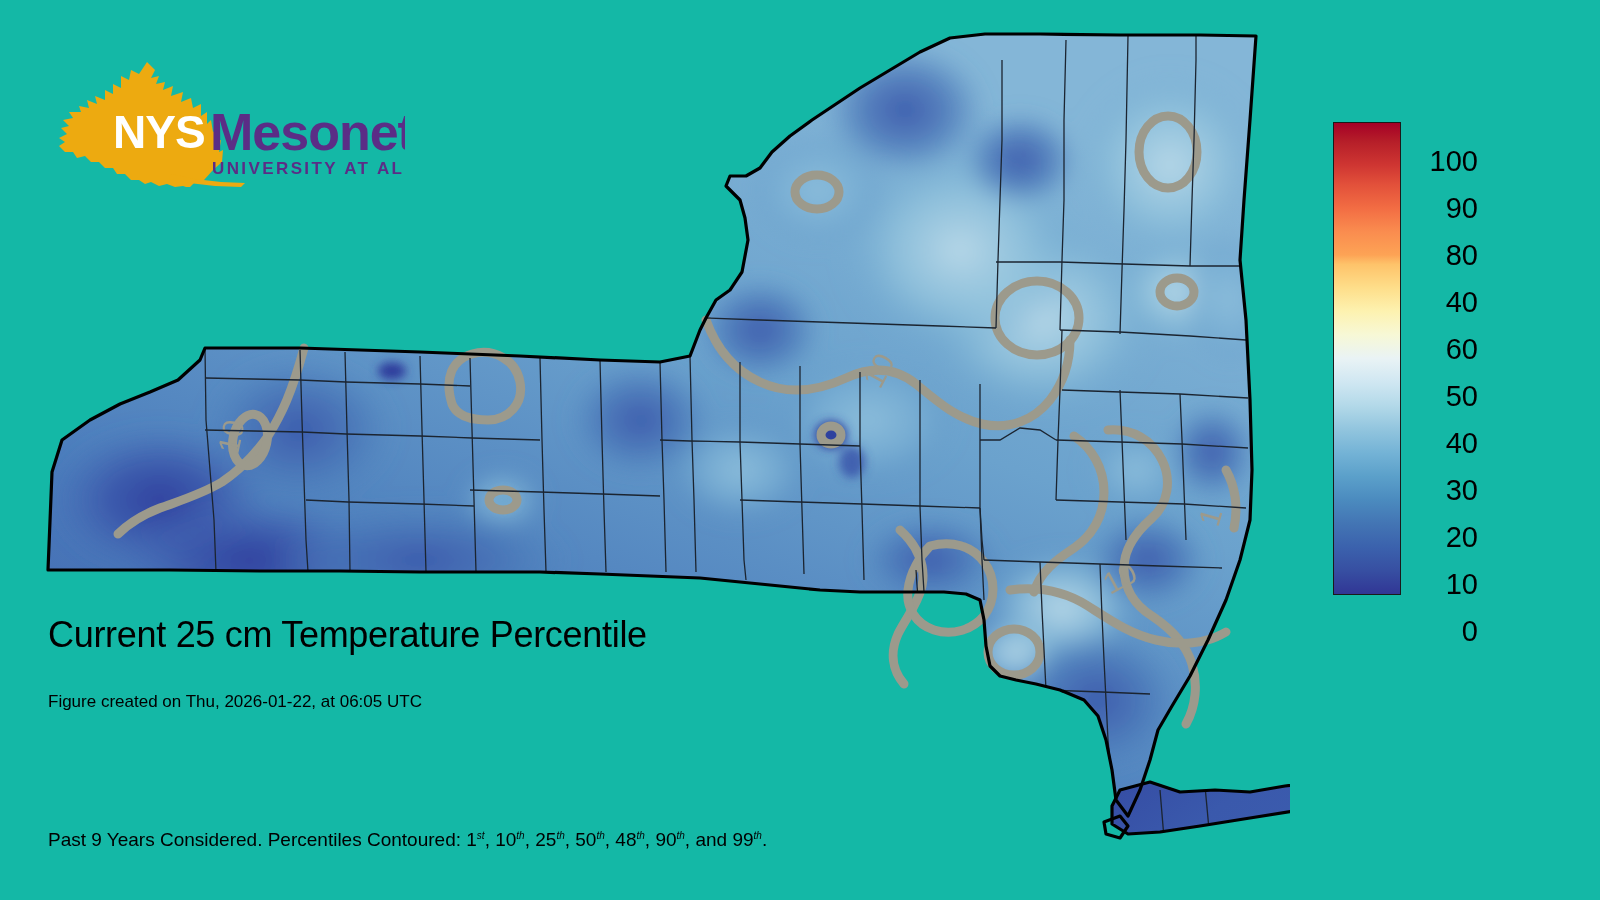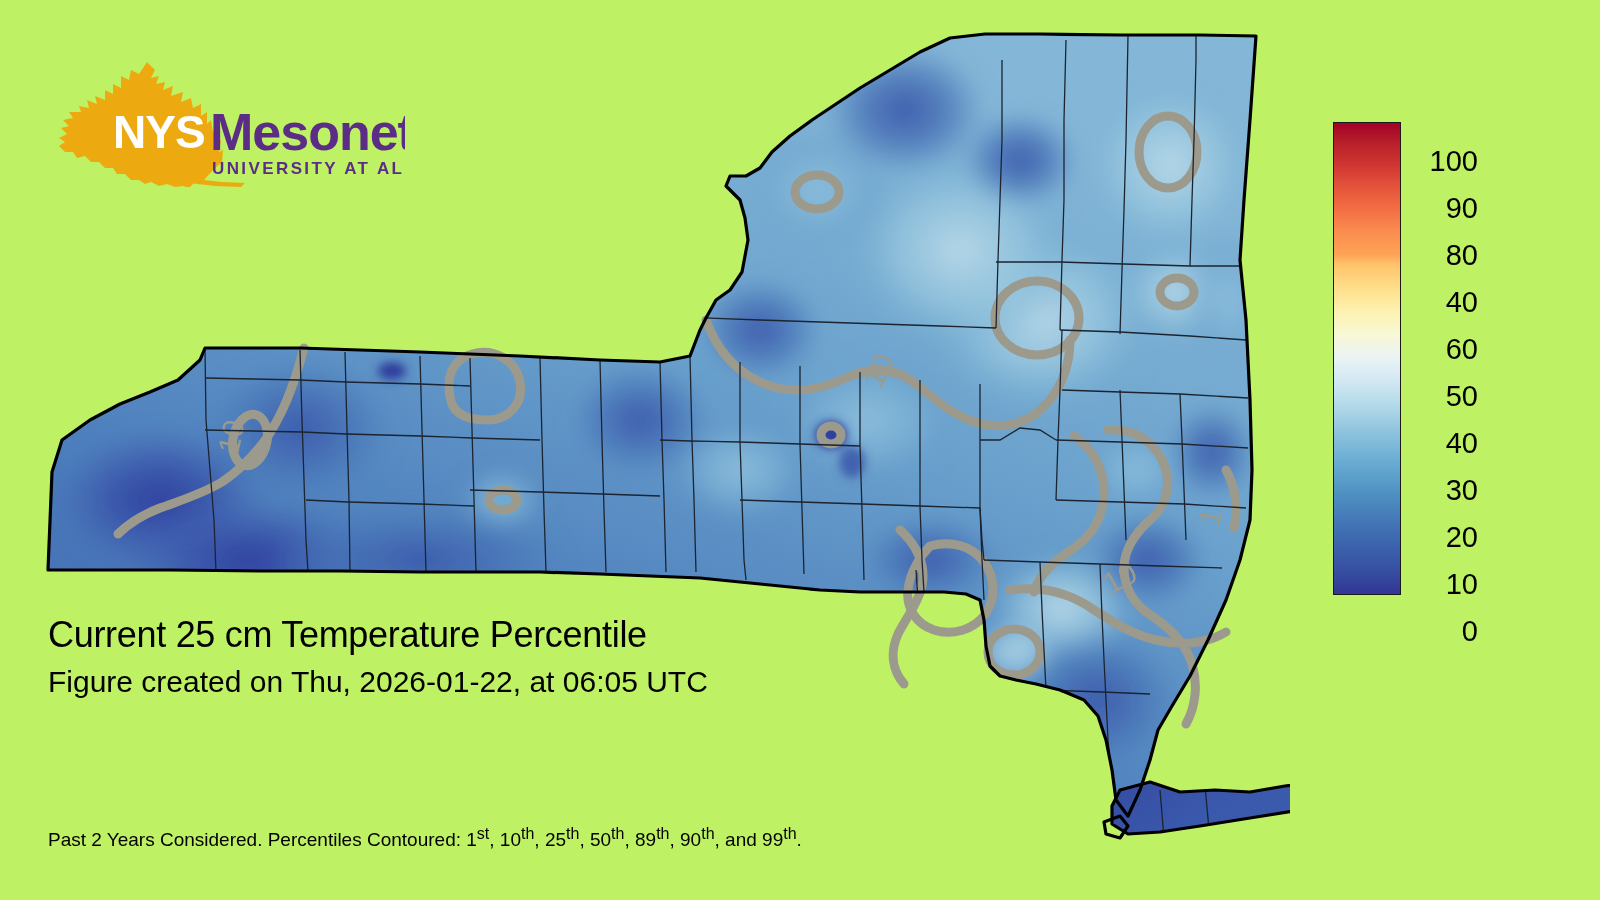--- a/index.html
+++ b/index.html
@@ -1,19 +1,19 @@
 <!DOCTYPE html>
 <html><head>
 <meta charset="utf-8">
 <style>
   html,body{margin:0;padding:0;background:#ffffff;}
   body{width:1600px;height:900px;position:relative;overflow:hidden;
        font-family:"Liberation Sans","DejaVu Sans",sans-serif;color:#000;}
 
-  #stage{position:absolute;left:0;top:0;width:1600px;height:900px;background:#bef264;}
+  #stage{position:absolute;left:0;top:0;width:1600px;height:900px;background:#14b8a6;}
 
   
   #logo{position:absolute;left:55px;top:62px;width:350px;height:125px;}
   #logo svg{display:block;}
 
   
   #map-wrap{position:absolute;left:0;top:0;width:1290px;height:900px;}
   #map-svg{display:block;width:1290px;height:900px;}
 
   
@@ -45,23 +45,23 @@
   #cb-ticks{position:absolute;left:1408px;top:98px;width:70px;height:520px;}
   .cb-tick{position:absolute;right:0;width:70px;text-align:right;
            font-size:29px;line-height:29px;color:#000;
            font-family:"Liberation Sans","DejaVu Sans",sans-serif;margin-top:39px;}
 
   
   #caption{position:absolute;left:48px;top:613px;width:1020px;}
   #main-title{font-size:36px;line-height:44px;letter-spacing:-0.3px;
               font-family:"Liberation Sans","DejaVu Sans",sans-serif;
               white-space:nowrap;}
-  .sub-line{font-size:30px;line-height:42px;margin-top:4px;white-space:nowrap;}
+  .sub-line{font-size:17px;line-height:42px;margin-top:24px;white-space:nowrap;}
   #foot-note{position:absolute;left:48px;top:828px;font-size:19px;line-height:24px;white-space:nowrap;}
-  #foot-note sup{font-size:16px;vertical-align:super;line-height:0;}
+  #foot-note sup{font-size:10px;vertical-align:super;line-height:0;font-style:italic;}
 </style>
 </head>
 <body>
 
 <div id="stage">
 
   <div id="logo">
     <svg viewBox="0 0 350 125" width="350" height="125">
 
       <path fill="#edaa10" d="M92 0 L100 8 L96 16 L104 14 L101 22 L110 20 L108 28 L118 24 L116 34
@@ -340,16 +340,16 @@
     <div class="cb-tick" style="top:433px">10</div>
     <div class="cb-tick" style="top:480px">0</div>
   </div>
 
   <div id="caption">
     <div id="main-title">Current 25 cm Temperature Percentile</div>
     <div class="sub-line">Figure created on Thu, 2026-01-22, at 06:05 UTC</div>
   </div>
 
   <div id="foot-note">
-    <span>Past 2 Years Considered. Percentiles Contoured: </span><span id="foot-values"><span>1</span><sup>st</sup>, <span>10</span><sup>th</sup>, <span>25</span><sup>th</sup>, <span>50</span><sup>th</sup>, <span>89</span><sup>th</sup>, <span>90</span><sup>th</sup>, and <span>99</span><sup>th</sup></span><span>.</span>
+    <span>Past 9 Years Considered. Percentiles Contoured: </span><span id="foot-values"><span>1</span><sup>st</sup>, <span>10</span><sup>th</sup>, <span>25</span><sup>th</sup>, <span>50</span><sup>th</sup>, <span>48</span><sup>th</sup>, <span>90</span><sup>th</sup>, and <span>99</span><sup>th</sup></span><span>.</span>
   </div>
 
 </div>
 
 </body></html>

